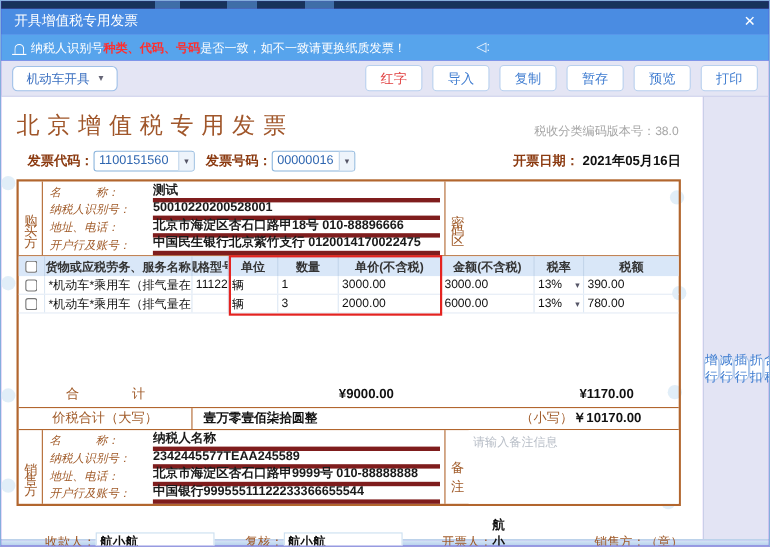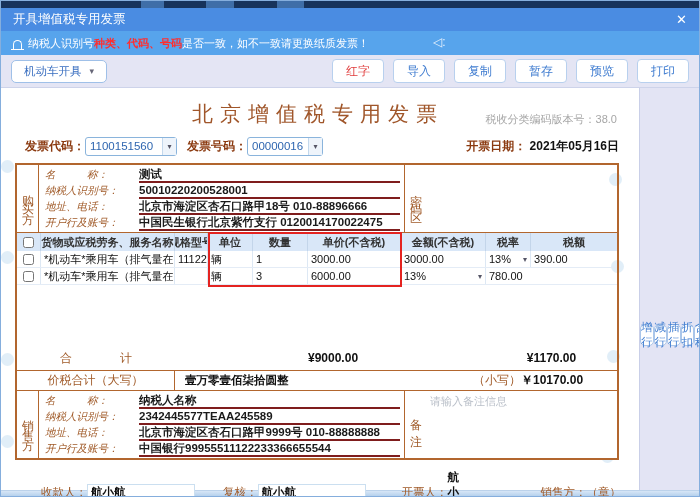--- a/index.html
+++ b/index.html
@@ -46,21 +46,21 @@
   .side-btn { width:46px; height:22px; background:#fff; border:1px solid #aac6ea; border-radius:5px;
               color:#3f7cd0; font-size:11.5px; display:flex; align-items:center; justify-content:center;
               margin-bottom:12px; cursor:pointer; }
   .cust-row { display:flex; align-items:center; color:#3f7cd0; font-size:10.5px; gap:2px; }
   .cust-row input { width:10px; height:10px; }
 
   .bottom-strip { height:8px; background:linear-gradient(180deg,#d7e6f6,#a9c9e9);
                   border-top:1px solid #bcd2ea; }
 
   .invoice-wrap { width:606px; position:relative; }
-  .inv-title { text-align:center; font-family:"DejaVu Serif",serif; font-size:21px;
+  .inv-title { font-family:"DejaVu Serif",serif; font-size:21px;
                color:#a0562a; letter-spacing:7px; padding-top:4px; }
   .inv-version { position:absolute; right:4px; top:16px; color:#a6a6a6; font-size:11px; }
 
   .code-row { display:flex; align-items:center; margin-top:7px; height:22px; font-size:12px; }
   .code-label { color:#8b3a10; font-weight:bold; margin-left:10px; }
   .combo { height:19px; background:#fff; border:1px solid #8ab4dc; border-radius:3px;
            display:flex; align-items:center; cursor:pointer; }
   .combo .val { color:#2f66b0; font-size:11.5px; padding:0 4px; }
   .combo .chev { border-left:1px solid #c4d8ec; background:#eef4fb; height:100%; width:14px;
                  display:flex; align-items:center; justify-content:center; font-size:8px; color:#556; }
@@ -74,21 +74,21 @@
   .party-grid.buyer { border-bottom:1px solid #b2662e; }
   .vcell { border-right:1px solid #b2662e; display:flex; align-items:center; justify-content:center;
            color:#a05a28; font-family:"DejaVu Serif",serif; font-size:12px; }
   .vtext { writing-mode:vertical-rl; text-orientation:upright; letter-spacing:9px; }
   .vtext.two { letter-spacing:16px; }
   .party-fields { padding:2px 4px 1px 6px; }
   .field-row { display:flex; align-items:center; height:16px; }
   .field-label { width:94px; color:#a05a28; font-family:"DejaVu Serif",serif; font-style:italic;
                  font-size:10.5px; flex-shrink:0; white-space:nowrap; }
   .field-value { flex:1; font-weight:bold; font-size:11.5px; color:#1a1a1a;
-                 border-bottom:2px solid #7f1d1d; line-height:14px; white-space:nowrap; overflow:hidden; }
+                 border-bottom:4px solid #7f1d1d; line-height:14px; white-space:nowrap; overflow:hidden; }
   .vcell.right { border-right:none; border-left:1px solid #b2662e; }
   .pw-area { }
   .remark-input { width:100%; height:100%; border:none; resize:none; outline:none;
                   font-family:"Liberation Sans",sans-serif; font-size:11px; padding:3px 4px; }
   .remark-input::placeholder { color:#b9bfc8; }
 
   .items-region { position:relative; height:138px; border-bottom:1px solid #b2662e; font-size:11px; }
   .i-grid { display:grid; grid-template-columns:24px 134px 33px 45px 55px 93px 85px 45px 1fr; }
   .i-head { background:#d9e7f8; height:18px; font-weight:bold; color:#333; }
   .i-head > div { display:flex; align-items:center; justify-content:center;
@@ -268,20 +268,21 @@
             </div>
 
             <div class="i-grid i-row">
               <div class="cb-cell">
                   <input type="checkbox" style="">
                 </div>
               <div>*机动车*乘用车（排气量在1.0升以上</div>
               <div></div>
               <div>辆</div>
               <div>3</div>
+              <div>2000.00</div>
               <div>6000.00</div>
               <div class="rate-cell">
                 <span>13%</span>
                 <span class="chev">▾</span>
               </div>
               <div>780.00</div>
             </div>
 
             <div class="red-box"></div>
 

